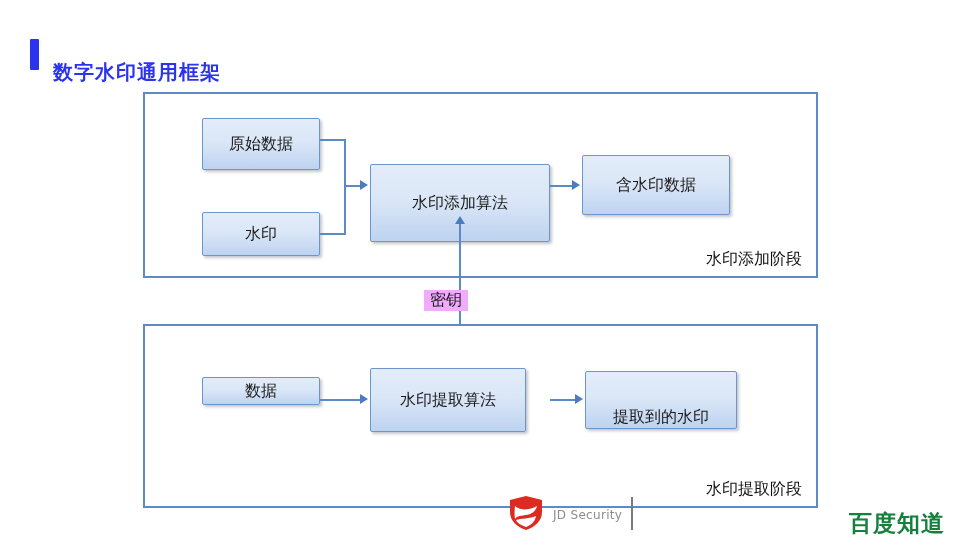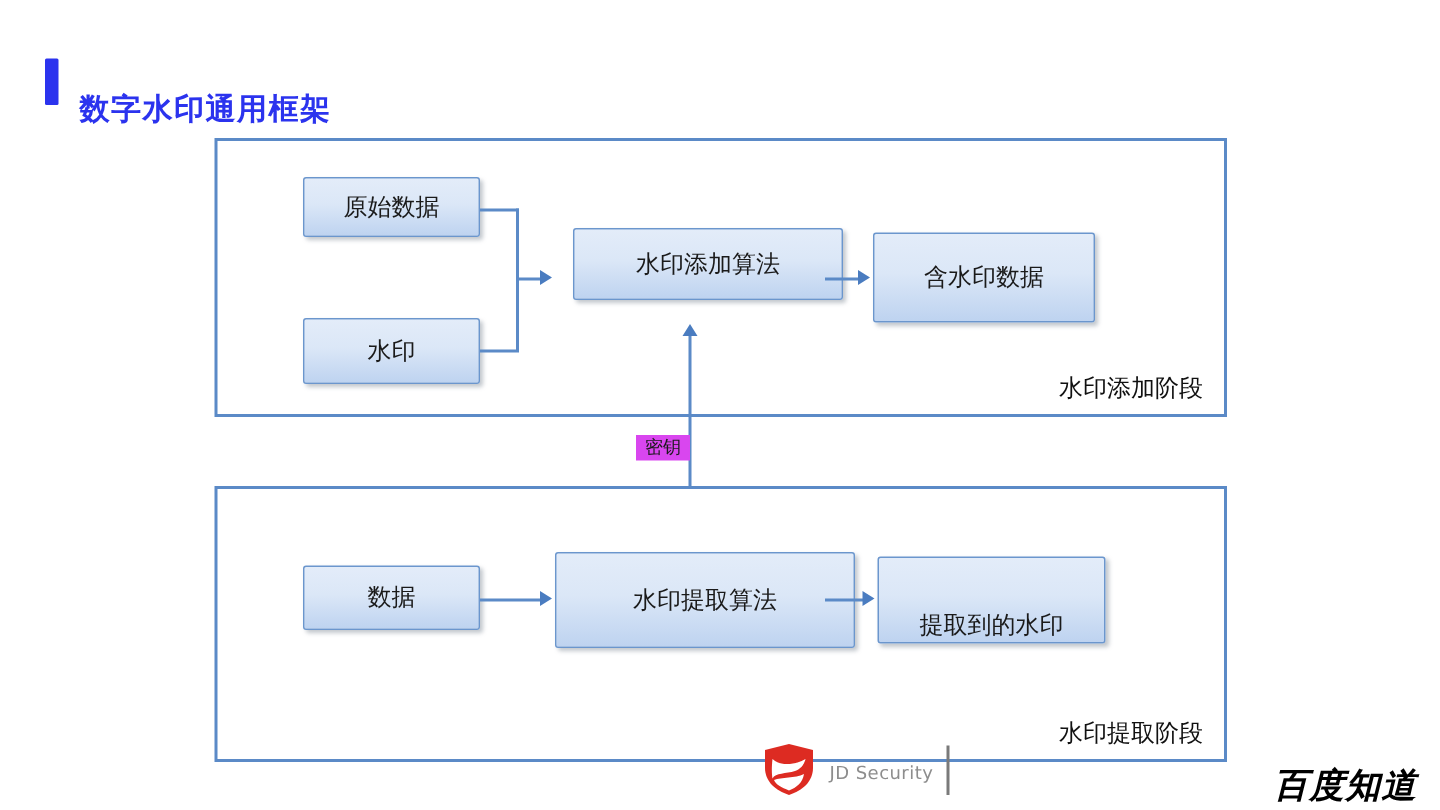--- a/index.html
+++ b/index.html
@@ -68,27 +68,27 @@
     background: linear-gradient(to bottom, #e3ecf9 0%, #dbe7f7 45%, #bed3f0 100%);
     box-shadow: 2px 2px 3px rgba(120,130,145,0.45);
     display: flex;
     align-items: center;
     justify-content: center;
     color: #1a1a1a;
     font-size: 16px;
     white-space: nowrap;
   }
 
-  #box-orig    { left: 202px; top: 118px; width: 118px; height: 40px; }
+  #box-orig    { left: 202px; top: 118px; width: 118px; height: 52px; }
   #box-mark    { left: 202px; top: 212px; width: 118px; height: 44px; }
-  #box-embed   { left: 370px; top: 152px; width: 180px; height: 48px; margin-left: 12px; }
+  #box-embed   { left: 370px; top: 164px; width: 180px; height: 78px; }
   #box-marked  { left: 582px; top: 155px; width: 148px; height: 60px; }
 
-  #box-data    { left: 202px; top: 377px; width: 118px; height: 43px; }
-  #box-extract { left: 370px; top: 368px; width: 200px; height: 64px; }
+  #box-data    { left: 202px; top: 377px; width: 118px; height: 28px; }
+  #box-extract { left: 370px; top: 368px; width: 156px; height: 64px; }
   #box-result  { left: 585px; top: 371px; width: 152px; height: 58px; align-items: flex-end; }
 
   
   .conn {
     position: absolute;
     background: #5b8ac7;
   }
   .conn-h { height: 1.6px; }
   .conn-v { width: 1.6px; }
 
@@ -127,23 +127,23 @@
 
   
   #key-vert      { left: 459px; top: 222px; height: 142px; }
   #key-head-up   { left: 455px; top: 216px; }
   #key-head-down { left: 455px; top: 360px; }
 
   #key-label {
     position: absolute;
     left: 424px;
     top: 290px;
-    font-size: 12px;
+    font-size: 16px;
     color: #1a1a1a;
-    background: #d946ef;
+    background: #f0abfc;
     padding: 0 6px;
     white-space: nowrap;
   }
 
   
   #data-out     { left: 320px; top: 399px; width: 42px; }
   #data-outhead { left: 360px; top: 394px; }
 
   
   #extract-out     { left: 550px; top: 399px; width: 27px; }
@@ -190,24 +190,23 @@
     color: #2540d8;
     letter-spacing: 2px;
     white-space: nowrap;
   }
   #baidu-watermark {
     position: absolute;
     left: 849px;
     top: 508px;
     font-size: 23px;
     font-weight: bold;
-    color: #000000;
+    color: #15803d;
     letter-spacing: 1px;
     white-space: nowrap;
-    font-style: italic;
   }
 </style>
 </head>
 <body>
 
 <div id="slide-title">
   <div id="title-accent"></div>
   <div id="title-text">数字水印通用框架</div>
 </div>
 

